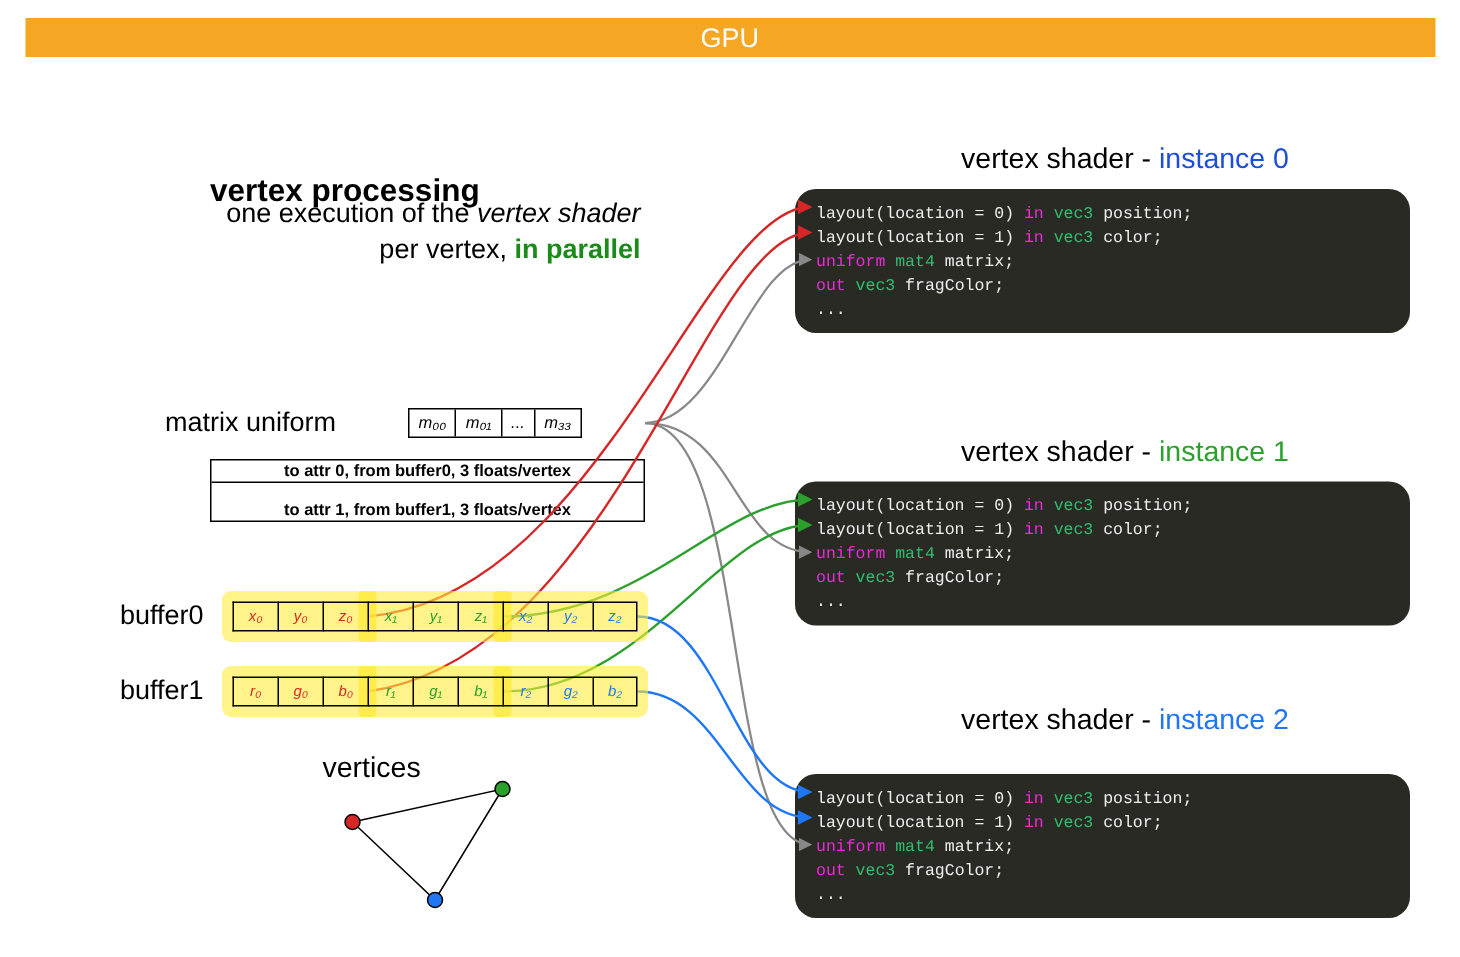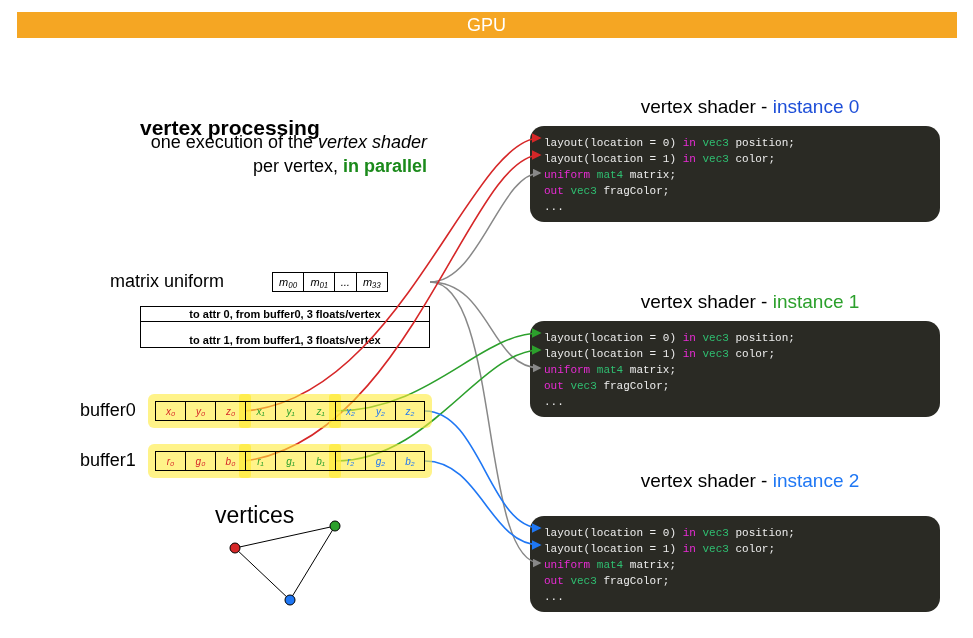--- a/index.html
+++ b/index.html
@@ -122,21 +122,21 @@
   }
   .hl.b0 { left: 148px; top: 356px; width: 284px; height: 34px; }
   .hl.b1 { left: 148px; top: 406px; width: 284px; height: 34px; }
   .hl.pad { position: absolute; width: 12px; height: 34px; background: rgba(255,235,59,0.75); border-radius: 3px; z-index: 1; }
   .c-red { color: #d62728; }
   .c-green { color: #2ca02c; }
   .c-blue { color: #1f77f4; }
   .vert-label {
     position: absolute;
     left: 215px; top: 464px;
-    font-size: 23px;
+    font-size: 19px;
   }
   .tri-svg {
     position: absolute;
     left: 190px; top: 470px;
   }
   
   .shader-title {
     position: absolute;
     font-size: 19px;
     text-align: center;

